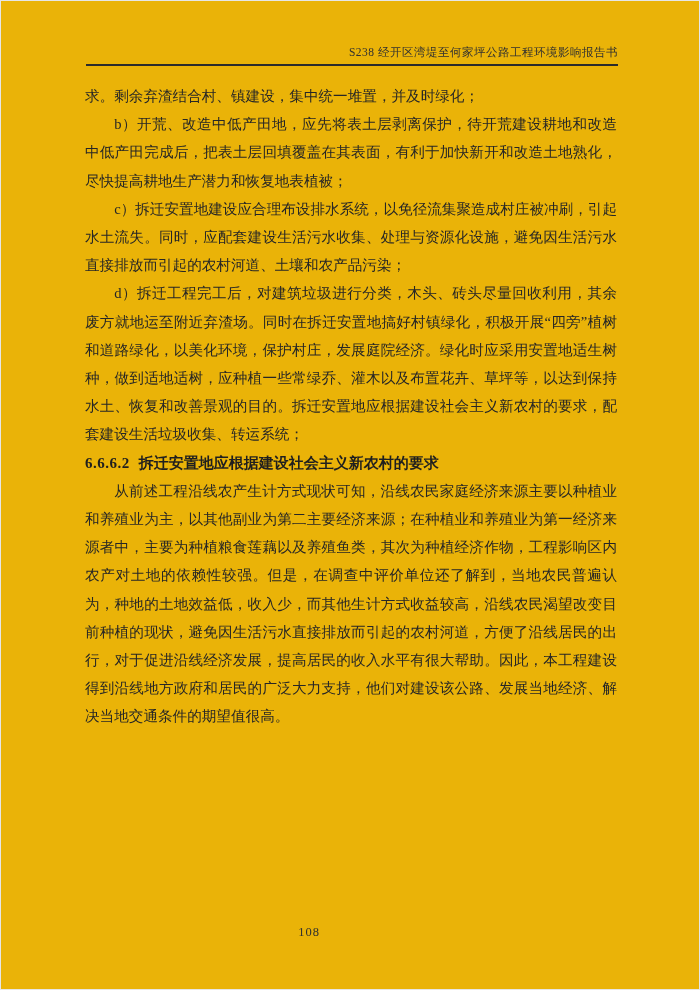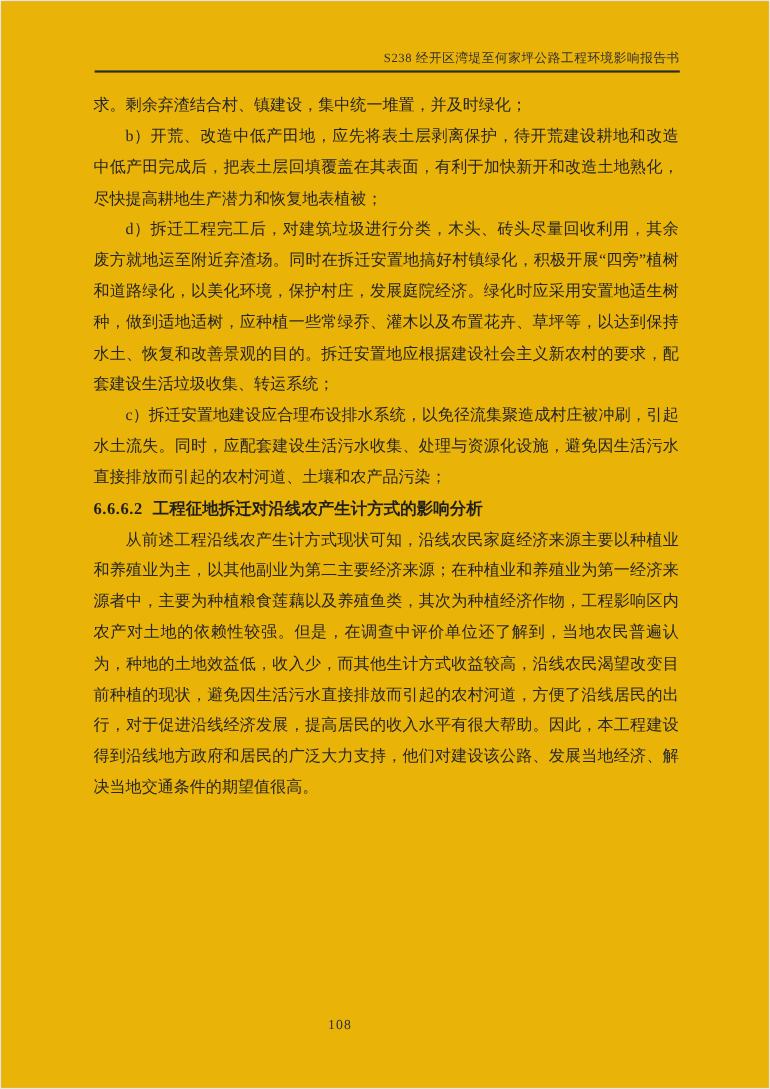--- a/index.html
+++ b/index.html
@@ -87,26 +87,26 @@
   <div class="running-header">S238 经开区湾堤至何家坪公路工程环境影响报告书</div>
 
   <div class="header-rule"></div>
 
   <div class="doc-body">
 
     <p class="para-continuation">求。剩余弃渣结合村、镇建设，集中统一堆置，并及时绿化；</p>
 
     <p class="para-indent">b）开荒、改造中低产田地，应先将表土层剥离保护，待开荒建设耕地和改造中低产田完成后，把表土层回填覆盖在其表面，有利于加快新开和改造土地熟化，尽快提高耕地生产潜力和恢复地表植被；</p>
 
+    <p class="para-indent">c）拆迁安置地建设应合理布设排水系统，以免径流集聚造成村庄被冲刷，引起水土流失。同时，应配套建设生活污水收集、处理与资源化设施，避免因生活污水直接排放而引起的农村河道、土壤和农产品污染；</p>
+
     <p class="para-indent">d）拆迁工程完工后，对建筑垃圾进行分类，木头、砖头尽量回收利用，其余废方就地运至附近弃渣场。同时在拆迁安置地搞好村镇绿化，积极开展“四旁”植树和道路绿化，以美化环境，保护村庄，发展庭院经济。绿化时应采用安置地适生树种，做到适地适树，应种植一些常绿乔、灌木以及布置花卉、草坪等，以达到保持水土、恢复和改善景观的目的。拆迁安置地应根据建设社会主义新农村的要求，配套建设生活垃圾收集、转运系统；</p>
 
-    <p class="para-indent">c）拆迁安置地建设应合理布设排水系统，以免径流集聚造成村庄被冲刷，引起水土流失。同时，应配套建设生活污水收集、处理与资源化设施，避免因生活污水直接排放而引起的农村河道、土壤和农产品污染；</p>
-
     <h3 class="section-heading">
-      <span class="heading-number">6.6.6.2</span><span>工程征地拆迁对沿线农产生计方式的影响分析</span>
+      <span class="heading-number">6.6.6.2</span><span>拆迁安置地应根据建设社会主义新农村的要求</span>
     </h3>
 
     <p class="para-indent">从前述工程沿线农产生计方式现状可知，沿线农民家庭经济来源主要以种植业和养殖业为主，以其他副业为第二主要经济来源；在种植业和养殖业为第一经济来源者中，主要为种植粮食莲藕以及养殖鱼类，其次为种植经济作物，工程影响区内农产对土地的依赖性较强。但是，在调查中评价单位还了解到，当地农民普遍认为，种地的土地效益低，收入少，而其他生计方式收益较高，沿线农民渴望改变目前种植的现状，避免因生活污水直接排放而引起的农村河道，方便了沿线居民的出行，对于促进沿线经济发展，提高居民的收入水平有很大帮助。因此，本工程建设得到沿线地方政府和居民的广泛大力支持，他们对建设该公路、发展当地经济、解决当地交通条件的期望值很高。</p>
 
   </div>
 
   <div class="page-footer">
     <span class="page-number">108</span>
   </div>
 

